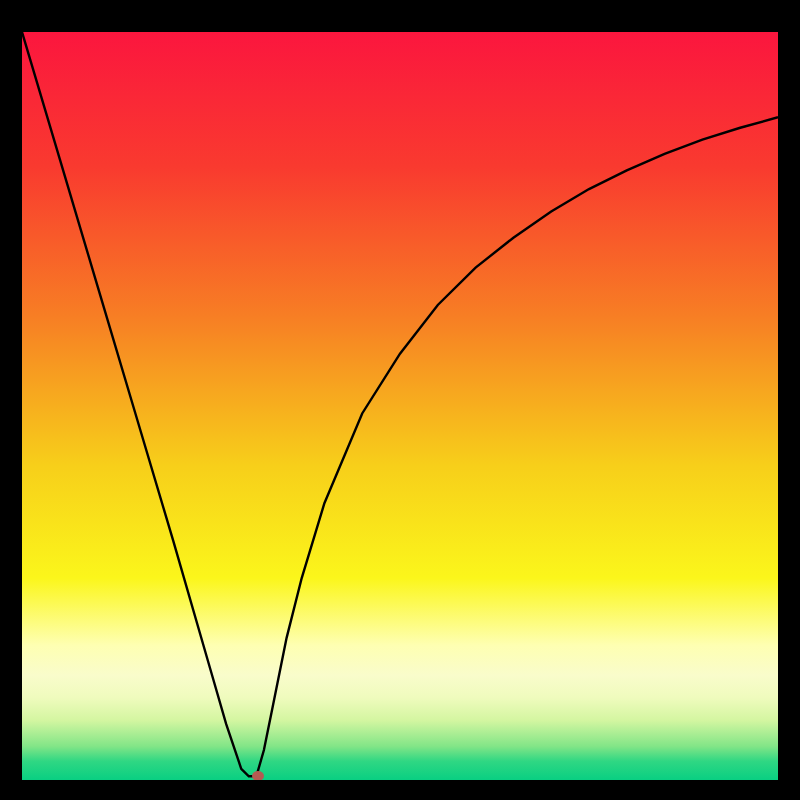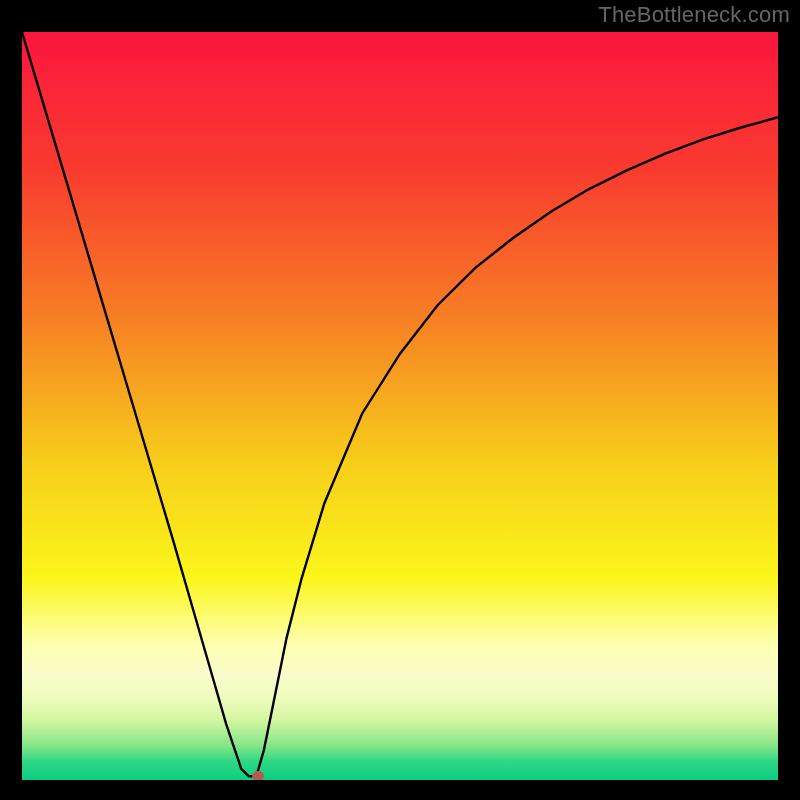--- a/index.html
+++ b/index.html
@@ -57,15 +57,14 @@
   <div class="plot" id="plot" style="left: 22px; top: 32px; width: 756px; height: 748px;">
     <div class="gradient" id="gradient" style="background: linear-gradient(rgb(251, 22, 62) 0%, rgb(249, 58, 47) 18%, rgb(247, 126, 36) 38%, rgb(247, 207, 26) 58%, rgb(251, 246, 27) 73%, rgb(254, 255, 178) 82%, rgb(249, 252, 203) 86%, rgb(239, 251, 189) 89%, rgb(212, 246, 161) 92%, rgb(130, 229, 135) 95.5%, rgb(47, 215, 131) 97.5%, rgb(9, 207, 130) 100%);"></div>
     <svg class="curve" id="curve-svg" viewBox="0 0 756 748" preserveAspectRatio="none">
       <path id="curve-path" fill="none" stroke-width="2.4" d="M 0.00 0.00 L 37.80 127.16 L 75.60 254.32 L 113.40 381.48 L 151.20 508.64 L 189.00 639.54 L 204.12 691.90 L 219.24 736.78 L 226.80 744.26 L 234.36 744.26 L 241.92 718.08 L 249.48 680.68 L 264.60 605.88 L 279.72 546.04 L 302.40 471.24 L 340.20 381.48 L 378.00 321.64 L 415.80 273.02 L 453.60 235.62 L 491.40 205.70 L 529.20 179.52 L 567.00 157.08 L 604.80 138.38 L 642.60 121.92 L 680.40 107.71 L 718.20 95.74 L 756.00 85.27" stroke="#000000"></path>
     </svg>
     <div class="marker" id="marker" style="width: 12px; height: 10px; left: 229.872px; top: 738.512px; background: rgb(180, 90, 82);"></div>
   </div>
 
   <div class="frame" id="frame" style="left: 0px; top: 0px; width: 800px; height: 800px; border-width: 32px 22px 20px;"></div>
 
-  <div class="watermark">TheBottleneck.com</div>
 
 </div>
 
 </body></html>

